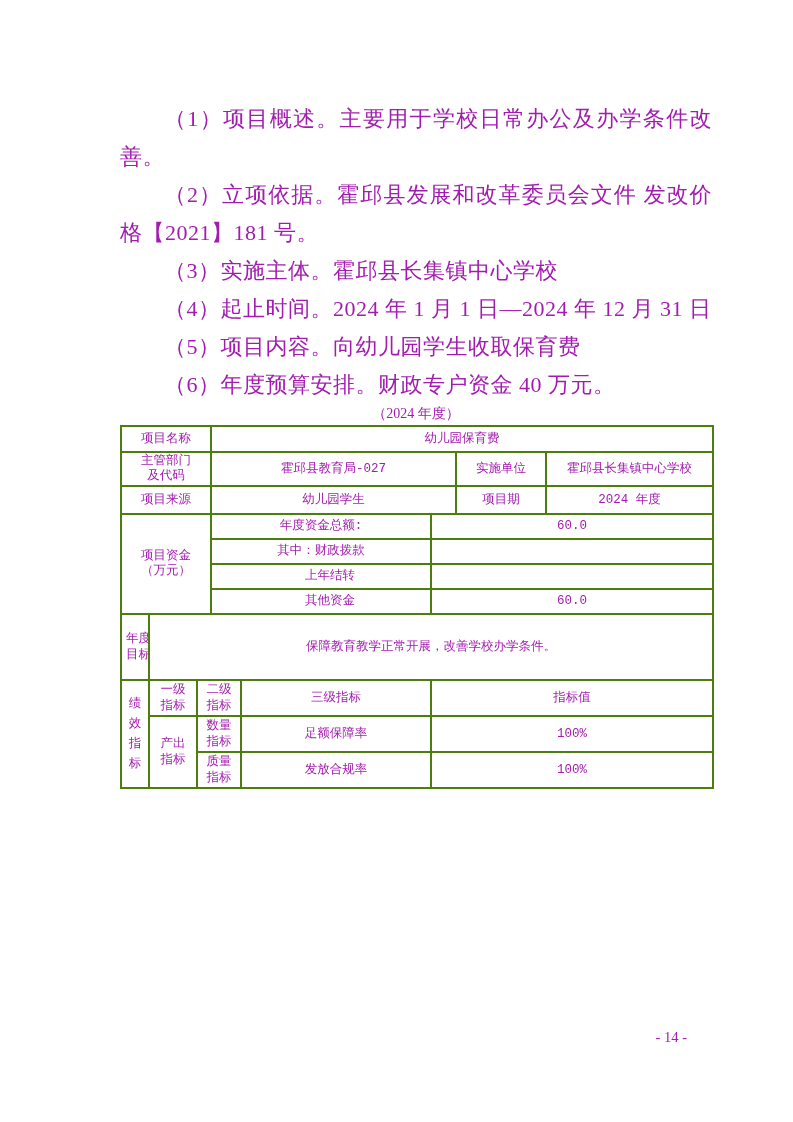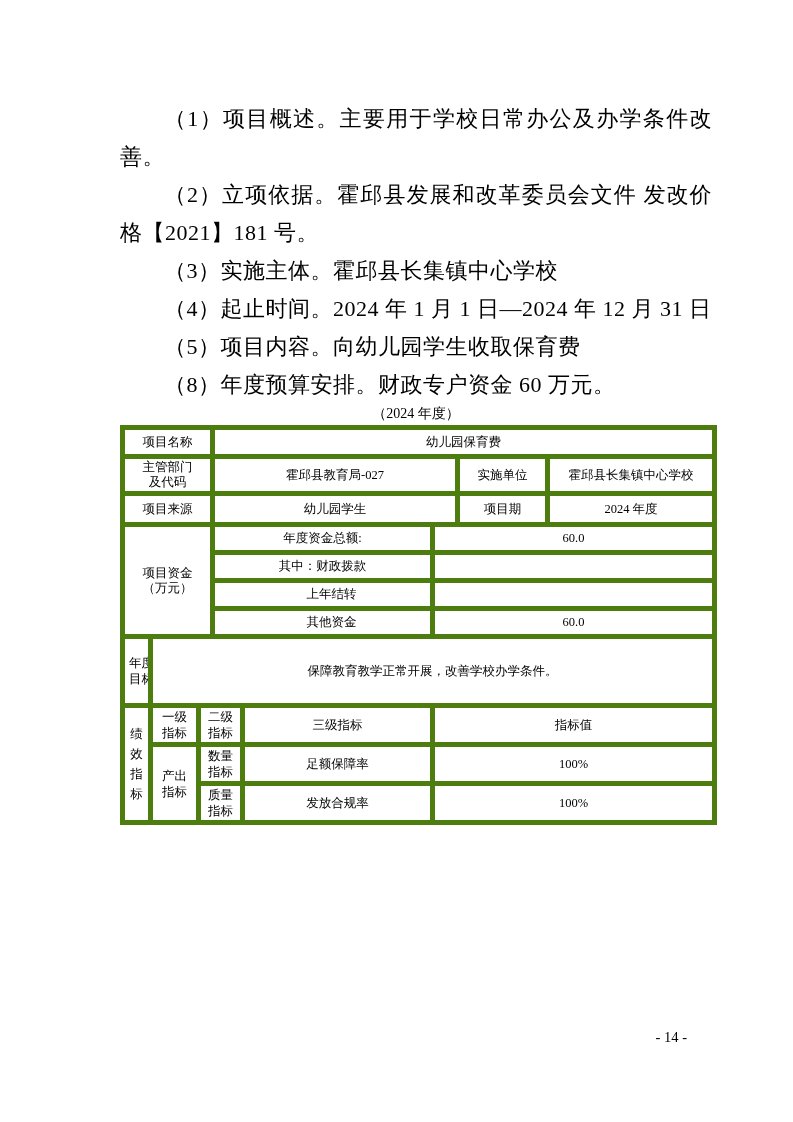--- a/index.html
+++ b/index.html
@@ -7,21 +7,21 @@
     padding: 0;
     background: #ffffff;
   }
   .page {
     position: relative;
     width: 793px;
     height: 1122px;
     background: #ffffff;
     overflow: hidden;
     font-family: "Liberation Serif", "DejaVu Serif", serif;
-    color: #000000;
+    color: #a21caf;
   }
   .content {
     position: absolute;
     left: 120px;
     top: 100px;
     width: 592px;
   }
   .para {
     margin: 0;
     font-size: 22px;
@@ -45,26 +45,27 @@
     font-size: 14px;
     line-height: 15px;
   }
   table.perf {
     table-layout: fixed;
     width: 592px;
     border-collapse: collapse;
     font-size: 12.5px;
   }
   table.perf td {
-    border: 5px solid #4d7c0f;
+    border: 2px solid #4d7c0f;
     padding: 1px 4px;
     text-align: center;
     vertical-align: middle;
     line-height: 15px;
     overflow: hidden;
+    font-family: Liberation Mono, monospace;
   }
   tr.r1 td { height: 22px; }
   tr.r2 td { height: 30px; }
   tr.r3 td { height: 24px; margin-top: 17px; }
   tr.rf td { height: 21px; }
   tr.rg td { height: 62px; }
   tr.rph td { height: 32px; }
   tr.rp1 td { height: 30px; }
   tr.rp2 td { height: 28px; }
   td.right { text-align: right; padding-right: 7px; }
@@ -105,21 +106,21 @@
 <body>
 
 <div class="page">
   <div class="content">
 
     <p class="para">（1）项目概述。主要用于学校日常办公及办学条件改善。</p>
     <p class="para">（2）立项依据。霍邱县发展和改革委员会文件 发改价格【2021】181 号。</p>
     <p class="para">（3）实施主体。霍邱县长集镇中心学校</p>
     <p class="para">（4）起止时间。2024 年 1 月 1 日—2024 年 12 月 31 日</p>
     <p class="para">（5）项目内容。向幼儿园学生收取保育费</p>
-    <p class="para">（8）年度预算安排。财政专户资金 60 万元。</p>
+    <p class="para">（6）年度预算安排。财政专户资金 40 万元。</p>
 
     <div class="tbl-subtitle">（2024 年度）</div>
 
     <table class="perf">
       <colgroup>
         <col style="width:28px">
         <col style="width:48px">
         <col style="width:14px">
         <col style="width:30px">
         <col style="width:190px">

